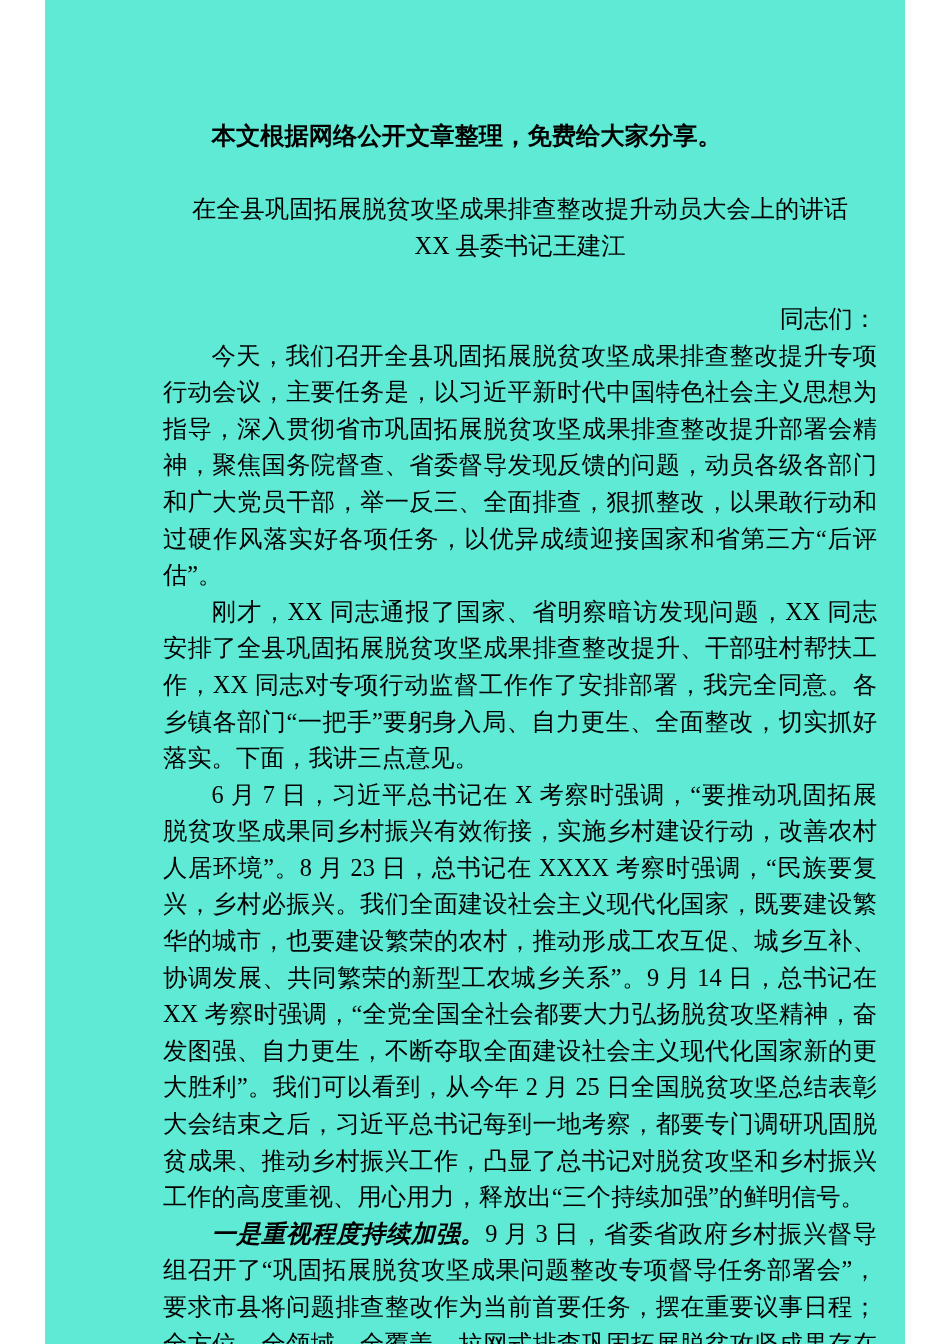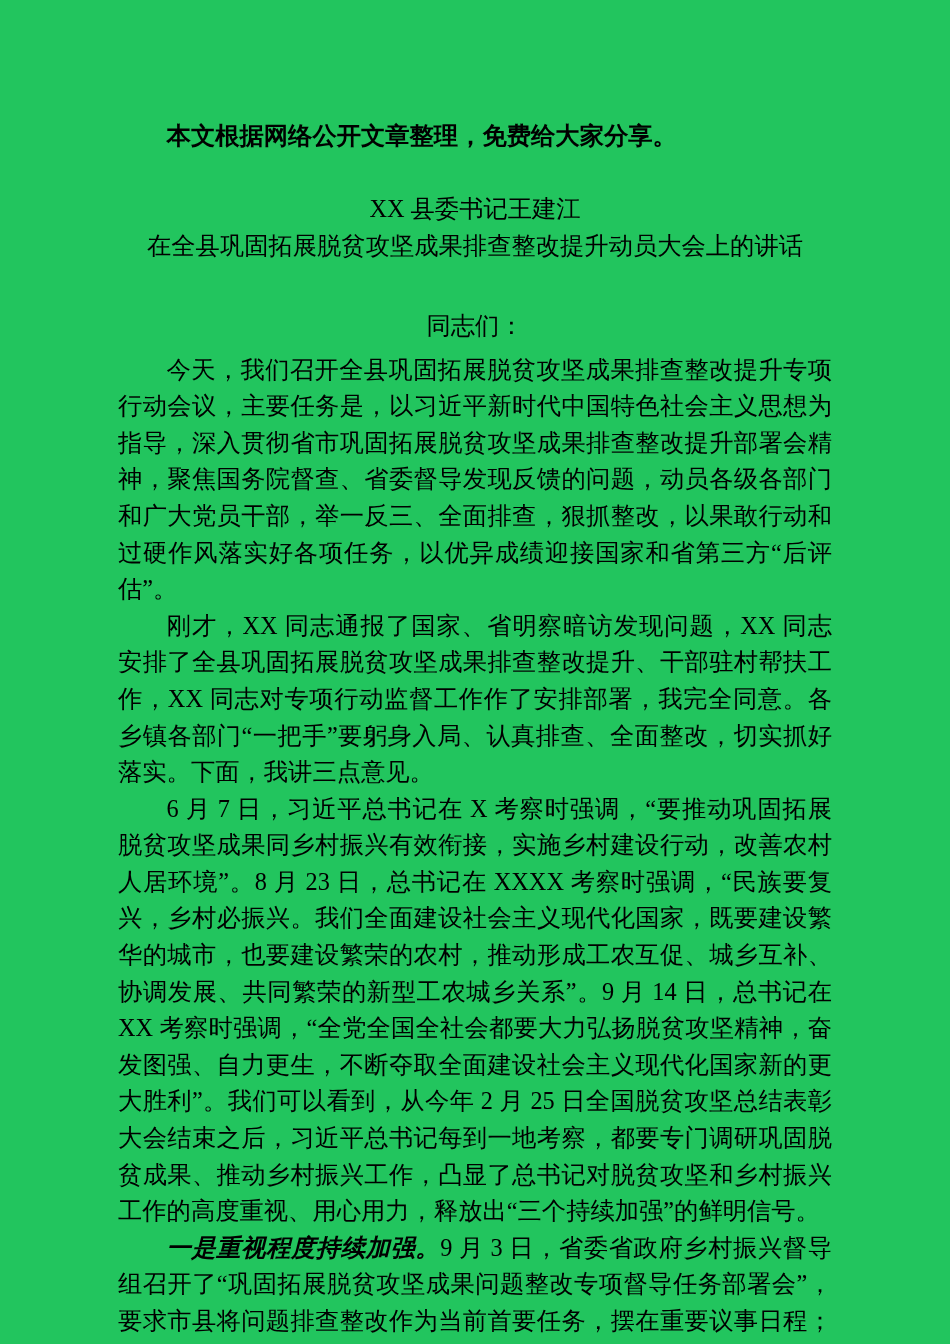--- a/index.html
+++ b/index.html
@@ -4,23 +4,23 @@
 <title>讲话稿</title>
 <style>
   html, body {
     margin: 0;
     padding: 0;
     background: #ffffff;
   }
 
   .page {
     position: relative;
-    width: 950px;
+    width: 860px;
     height: 1344px;
-    background: #22c55e;
+    background: #5eead4;
     margin: 0 auto;
     overflow: hidden;
     box-sizing: border-box;
   }
 
   .content {
     position: absolute;
     left: 118px;
     top: 118px;
     width: 714px;
@@ -50,23 +50,23 @@
 
   .title-line {
     text-align: center;
     margin: 0;
     text-indent: 0;
   }
 
   .spacer-after-title { height: 36.6px; }
 
   .salutation {
-    margin: 7px;
+    margin: 0;
     text-indent: 0;
-    text-align: center;
+    text-align: right;
   }
 
   .para {
     margin: 0;
     text-indent: 2em;
   }
 
   .section-heading {
     margin: 0;
     text-indent: 2em;
@@ -82,31 +82,31 @@
 </head>
 <body>
 
 <div class="page">
   <div class="content">
 
     <p class="doc-text notice">本文根据网络公开文章整理，免费给大家分享。</p>
 
     <div class="spacer-after-notice"></div>
 
+    <p class="doc-text title-line">在全县巩固拓展脱贫攻坚成果排查整改提升动员大会上的讲话</p>
+
     <p class="doc-text title-line">XX 县委书记王建江</p>
-
-    <p class="doc-text title-line">在全县巩固拓展脱贫攻坚成果排查整改提升动员大会上的讲话</p>
 
     <div class="spacer-after-title"></div>
 
     <p class="doc-text salutation">同志们：</p>
 
     <p class="doc-text para">今天，我们召开全县巩固拓展脱贫攻坚成果排查整改提升专项行动会议，主要任务是，以习近平新时代中国特色社会主义思想为指导，深入贯彻省市巩固拓展脱贫攻坚成果排查整改提升部署会精神，聚焦国务院督查、省委督导发现反馈的问题，动员各级各部门和广大党员干部，举一反三、全面排查，狠抓整改，以果敢行动和过硬作风落实好各项任务，以优异成绩迎接国家和省第三方“后评估”。</p>
 
-    <p class="doc-text para">刚才，XX 同志通报了国家、省明察暗访发现问题，XX 同志安排了全县巩固拓展脱贫攻坚成果排查整改提升、干部驻村帮扶工作，XX 同志对专项行动监督工作作了安排部署，我完全同意。各乡镇各部门“一把手”要躬身入局、认真排查、全面整改，切实抓好落实。下面，我讲三点意见。</p>
+    <p class="doc-text para">刚才，XX 同志通报了国家、省明察暗访发现问题，XX 同志安排了全县巩固拓展脱贫攻坚成果排查整改提升、干部驻村帮扶工作，XX 同志对专项行动监督工作作了安排部署，我完全同意。各乡镇各部门“一把手”要躬身入局、自力更生、全面整改，切实抓好落实。下面，我讲三点意见。</p>
 
 
     <p class="doc-text para">6 月 7 日，习近平总书记在 X 考察时强调，“要推动巩固拓展脱贫攻坚成果同乡村振兴有效衔接，实施乡村建设行动，改善农村人居环境”。8 月 23 日，总书记在 XXXX 考察时强调，“民族要复兴，乡村必振兴。我们全面建设社会主义现代化国家，既要建设繁华的城市，也要建设繁荣的农村，推动形成工农互促、城乡互补、协调发展、共同繁荣的新型工农城乡关系”。9 月 14 日，总书记在 XX 考察时强调，“全党全国全社会都要大力弘扬脱贫攻坚精神，奋发图强、自力更生，不断夺取全面建设社会主义现代化国家新的更大胜利”。我们可以看到，从今年 2 月 25 日全国脱贫攻坚总结表彰大会结束之后，习近平总书记每到一地考察，都要专门调研巩固脱贫成果、推动乡村振兴工作，凸显了总书记对脱贫攻坚和乡村振兴工作的高度重视、用心用力，释放出“三个持续加强”的鲜明信号。</p>
 
     <p class="doc-text para"><span class="lead">一是重视程度持续加强。</span><span>9 月 3 日，省委省政府乡村振兴督导组召开了“巩固拓展脱贫攻坚成果问题整改专项督导任务部署会”，要求市县将问题排查整改作为当前首要任务，摆在重要议事日程；全方位、全领域、全覆盖、拉网式排查巩固拓展脱贫攻坚成果存在的突出问题。会上，省乡村振兴局 XXX 局长强调，“在总书记“七一”建党宣布我国解决绝对贫困问题之后，再出现影响脱贫成效的问题，就是对不起党中央、对不起总书记、对不起老百姓，就是严重的政治问题、严重的失职渎职问题”，对此，我们必须高度警醒、深刻认识此项工作的极端重要性和后果严重性。9 月 6 日，在全市巩固拓展脱贫攻坚成果排查整改提升动员大会上，市委 XXX 书记就全市巩固拓</span></p>
 
   </div>
 </div>
 
 </body></html>

